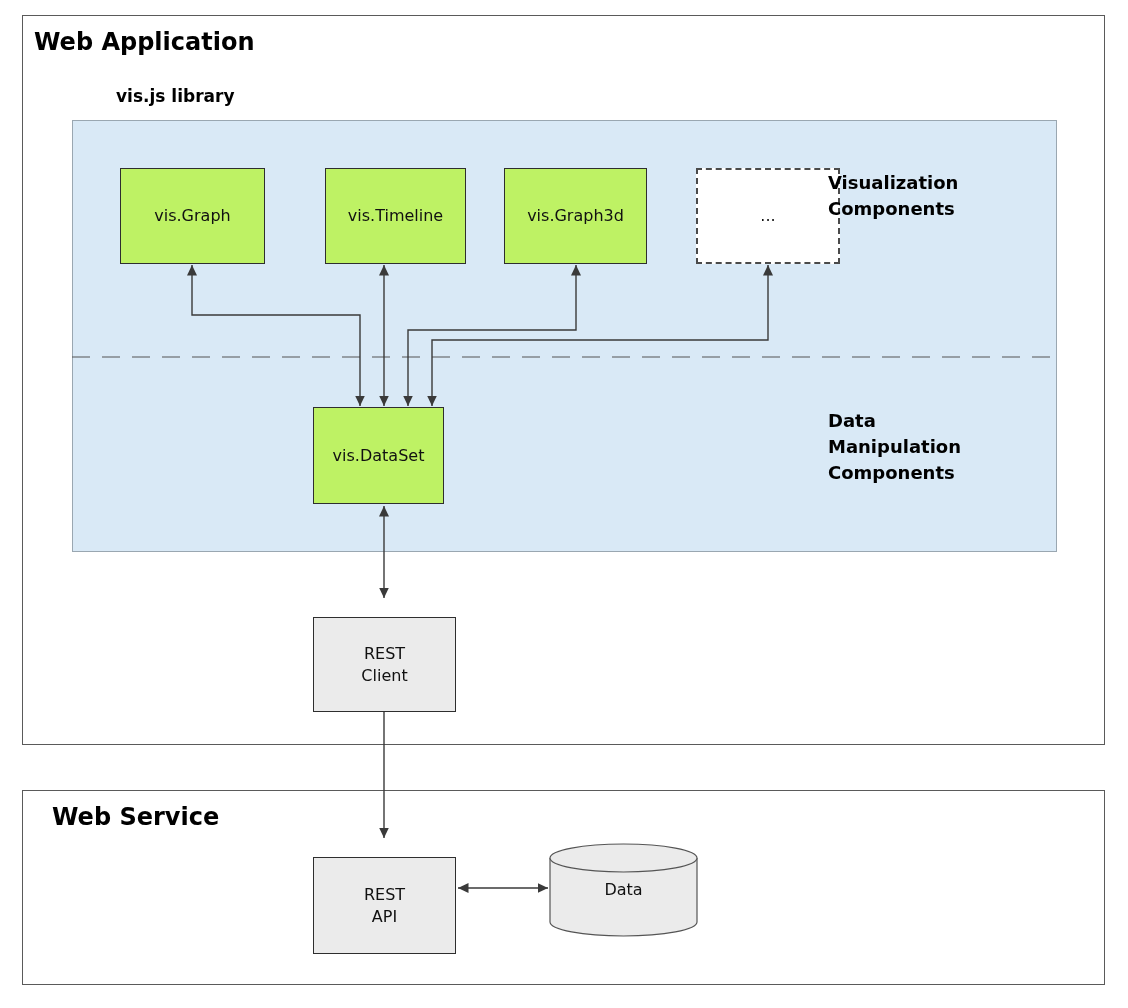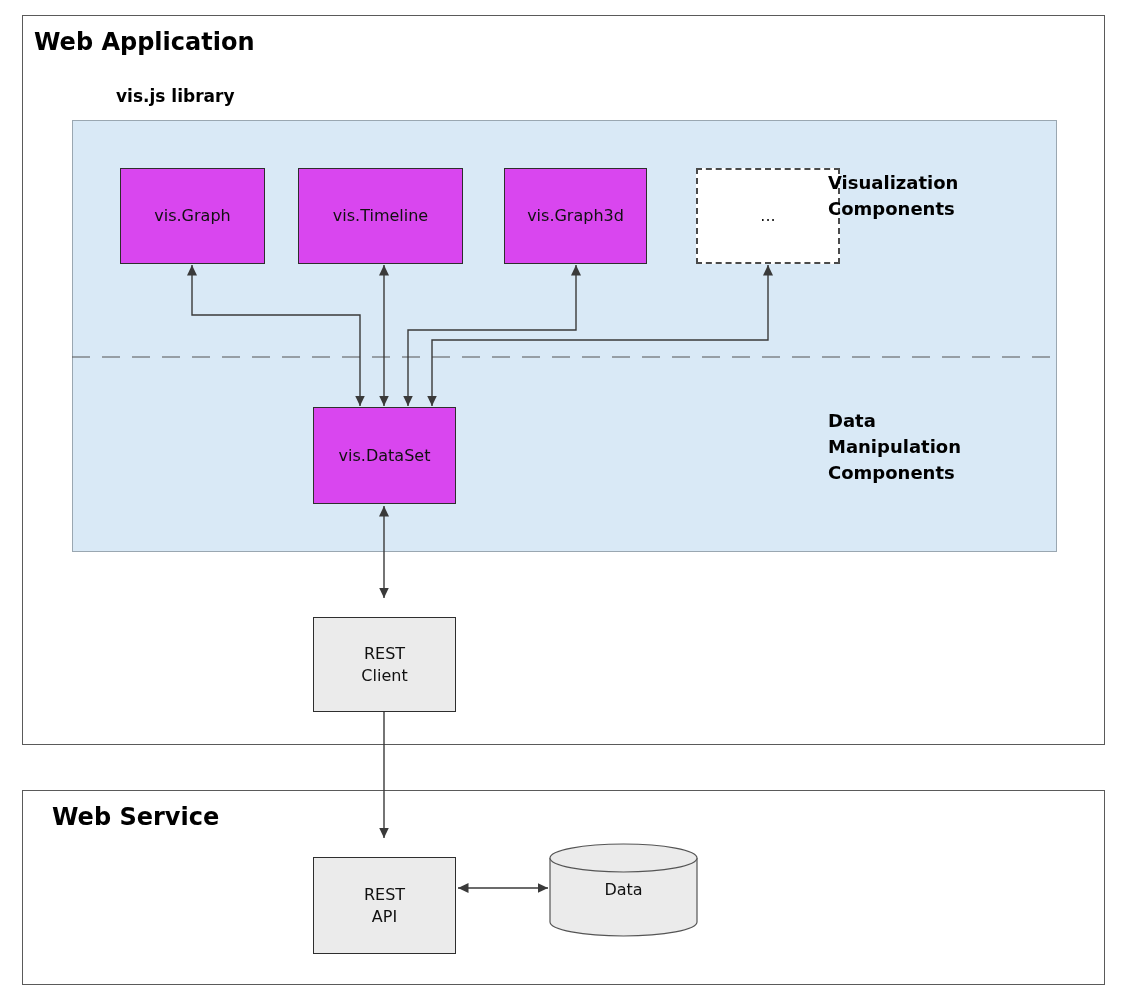--- a/index.html
+++ b/index.html
@@ -26,21 +26,21 @@
     border: 1px solid #9aa7b1;
   }
   .node {
     position: absolute;
     display: flex;
     align-items: center;
     justify-content: center;
     text-align: center;
     font-size: 16px;
     line-height: 1.35;
-    background: #d946ef;
+    background: #bef264;
     border: 1px solid #2e2e2e;
     white-space: pre-line;
     color: #111111;
   }
   .node.gray { background: #ebebeb; margin-top: 17px; }
   .node.dashed { border: 2px dashed #4a4a4a; background: #ffffff; }
   .big-title {
     position: absolute;
     font-weight: bold;
     font-size: 24px;
@@ -112,31 +112,31 @@
       <path d="M550 858 L550 922 A73.5 14 0 0 0 697 922 L697 858" fill="#ebebeb" stroke="#555555" stroke-width="1.2"></path>
       <ellipse cx="623.5" cy="858" rx="73.5" ry="14" fill="#ebebeb" stroke="#555555" stroke-width="1.2"></ellipse>
     </g>
   </svg>
 
   <div class="big-title" style="left:34px; top:28px;">Web Application</div>
   <div class="sub-title" style="left:100px; top:86px;margin-left:16px;">vis.js library</div>
   <div class="big-title" style="left:52px; top:803px;">Web Service</div>
 
   <div class="node" style="left:120px; top:168px; width:145px; height:96px;">vis.Graph</div>
-  <div class="node" style="left:298px; top:168px; width:165px; height:96px;">vis.Timeline</div>
+  <div class="node" style="left:325px; top:168px; width:141px; height:96px;">vis.Timeline</div>
   <div class="node" style="left:504px; top:168px; width:143px; height:96px;">vis.Graph3d</div>
   <div class="node dashed" style="left:696px; top:168px; width:144px; height:96px;">...</div>
 
   <div class="section-label" style="left:828px; top:170px; width:230px;">Visualization
 Components</div>
   <div class="section-label" style="left:828px; top:408px; width:230px;">Data
 Manipulation
 Components</div>
 
-  <div class="node" style="left:313px; top:407px; width:143px; height:97px;text-align:right;">vis.DataSet</div>
+  <div class="node" style="left:313px; top:407px; width:131px; height:97px;text-align:right;">vis.DataSet</div>
 
   <div class="node gray" style="left:313px; top:600px; width:143px; height:95px;">REST
 Client</div>
 
   <div class="node gray" style="left:313px; top:840px; width:143px; height:97px;">REST
 API</div>
 
   <div class="data-label" style="left:550px; top:880px; width:147px;">Data</div>
 
 </div>

